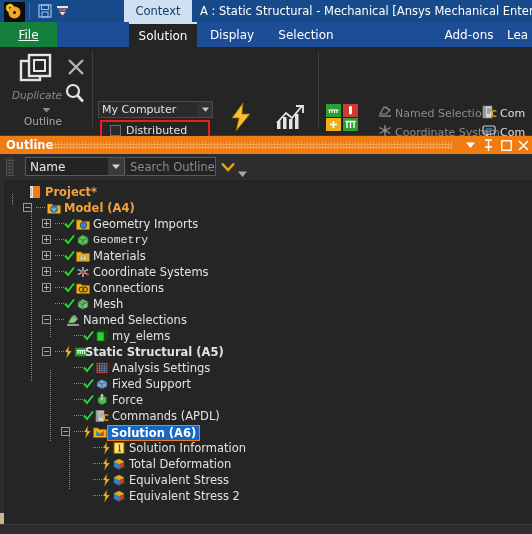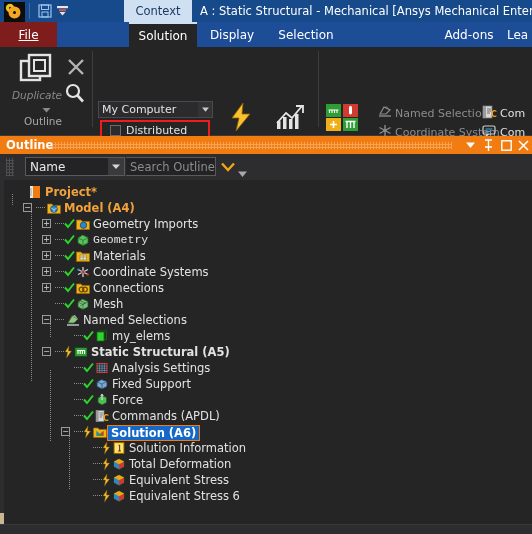--- a/index.html
+++ b/index.html
@@ -53,21 +53,21 @@
   
   .tabbar{
     position:absolute;left:0;top:22px;width:532px;height:25px;
     background:#1c4d96;
   }
   .tab{
     position:absolute;top:0;height:25px;
     display:flex;align-items:center;justify-content:center;
     color:#ffffff;font-size:12px;white-space:nowrap;cursor:default;
   }
-  .tab.file{background:#7f1d1d;left:0;width:57px;text-decoration:underline;}
+  .tab.file{background:#15803d;left:0;width:57px;text-decoration:underline;}
   .tab.active{
     background:#252526;color:#ffffff;
     border-top:2px solid #cfe0f2;box-sizing:border-box;
   }
 
   
   .ribbon{
     position:absolute;left:0;top:47px;width:532px;height:88px;
     background:#252526;border-bottom:1px solid #3a3a3c;
   }
@@ -572,21 +572,21 @@
       <div class="row" style="top: 164px;">
         <div class="exp" style="left: 42px;">−</div>
         <div class="hline" style="left: 55px; top: 7px; width: 10px;"></div>
         <div class="bolt" style="left: 64px;"><svg width="8" height="12" viewBox="0 0 8 12">
             <path d="M5 0 L1 6 L3.5 6 L2.5 12 L7.5 5 L4.5 5 Z" fill="#fbc02d" stroke="#7a5a00" stroke-width="0.5"></path>
           </svg></div>
         <div class="ico" style="left: 74px;"><svg width="14" height="14" viewBox="0 0 14 14">
             <rect x="1" y="2.5" width="12" height="9" fill="#2e9e34" stroke="#0e4a12" stroke-width="0.8"></rect>
             <path d="M3 5.5 L11 5.5 M4 5.5 L4 9 M6.2 5.5 L6.2 9 M8.4 5.5 L8.4 9 M10.6 5.5 L10.6 9" stroke="#ffffff" stroke-width="1.1"></path>
           </svg></div>
-        <div class="lbl bold" style="left: 91px;">Static Structural (A5)</div>
+        <div class="lbl bold" style="left: 85px;">Static Structural (A5)</div>
       </div>
       <div class="row" style="top: 180px;">
         <div class="hline" style="left: 74px; top: 7px; width: 10px;"></div>
         <div class="chk" style="left: 83px;"><svg width="11" height="11" viewBox="0 0 11 11">
             <path d="M1 5.5 L4 9 L10 1.5" stroke="#2ed42e" stroke-width="2" fill="none"></path>
           </svg></div>
         <div class="ico" style="left: 95px;"><svg width="14" height="14" viewBox="0 0 14 14">
             <rect x="2" y="2.5" width="10" height="9" fill="none" stroke="#d03a2f" stroke-width="1.1"></rect>
             <path d="M2 5 L12 5 M2 7.2 L12 7.2 M2 9.4 L12 9.4 M4.6 2.5 L4.6 11.5 M7 2.5 L7 11.5 M9.4 2.5 L9.4 11.5" stroke="#6fa8d8" stroke-width="0.6"></path>
           </svg></div>
@@ -684,21 +684,21 @@
         <div class="hline" style="left: 93px; top: 7px; width: 10px;"></div>
         <div class="bolt" style="left: 102px;"><svg width="8" height="12" viewBox="0 0 8 12">
             <path d="M5 0 L1 6 L3.5 6 L2.5 12 L7.5 5 L4.5 5 Z" fill="#fbc02d" stroke="#7a5a00" stroke-width="0.5"></path>
           </svg></div>
         <div class="ico" style="left: 112px;"><svg width="14" height="14" viewBox="0 0 14 14">
             <path d="M2 4.6 L7 2 L12 4.6 L12 9.6 L7 12.2 L2 9.6 Z" fill="#4fbf55" stroke="#1d5a20" stroke-width="0.7"></path>
             <path d="M7 7.2 L12 4.6 L12 9.6 L7 12.2 Z" fill="#d03a2f"></path>
             <path d="M2 4.6 L7 7.2 L7 12.2 L2 9.6 Z" fill="#2e86c8"></path>
             <path d="M2 4.6 L7 2 L12 4.6 L7 7.2 Z" fill="#f0a515"></path>
           </svg></div>
-        <div class="lbl" style="left: 129px;">Equivalent Stress 6</div>
+        <div class="lbl" style="left: 129px;">Equivalent Stress 2</div>
       </div>
       <div class="vline" style="left: 12px; top: 14px; height: 12px;"></div>
       <div class="vline" style="left: 31px; top: 30px; height: 172px;"></div>
       <div class="vline" style="left: 50px; top: 142px; height: 16px;"></div>
       <div class="vline" style="left: 50px; top: 190px; height: 72px;"></div>
       <div class="vline" style="left: 69px; top: 254px; height: 56px;"></div>
     </div>
   <div class="leftbar">
     <div class="leftthumb"></div>
   </div>

